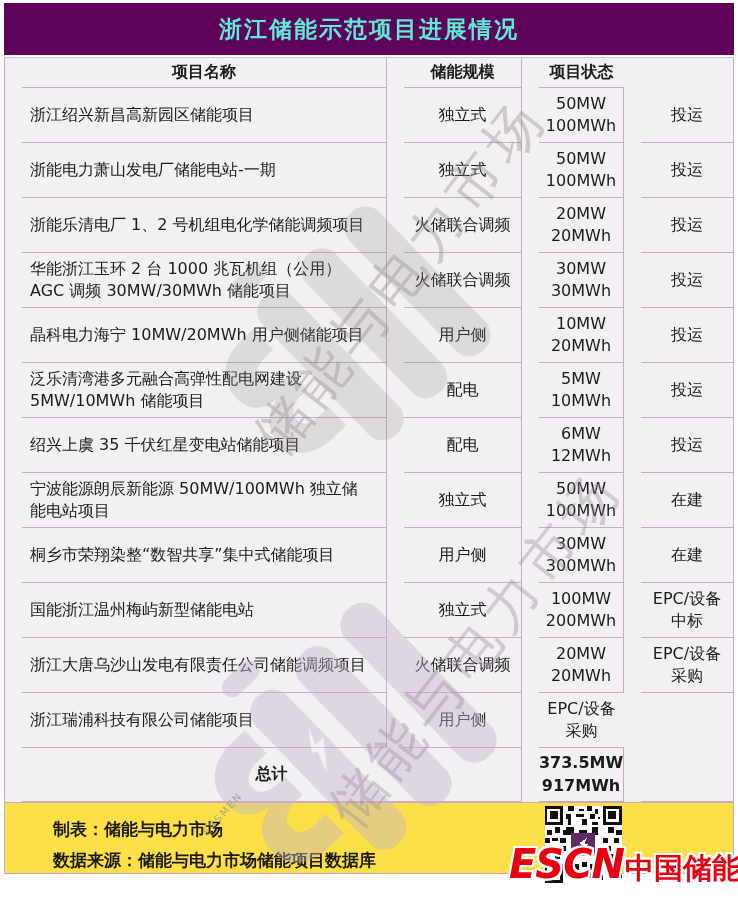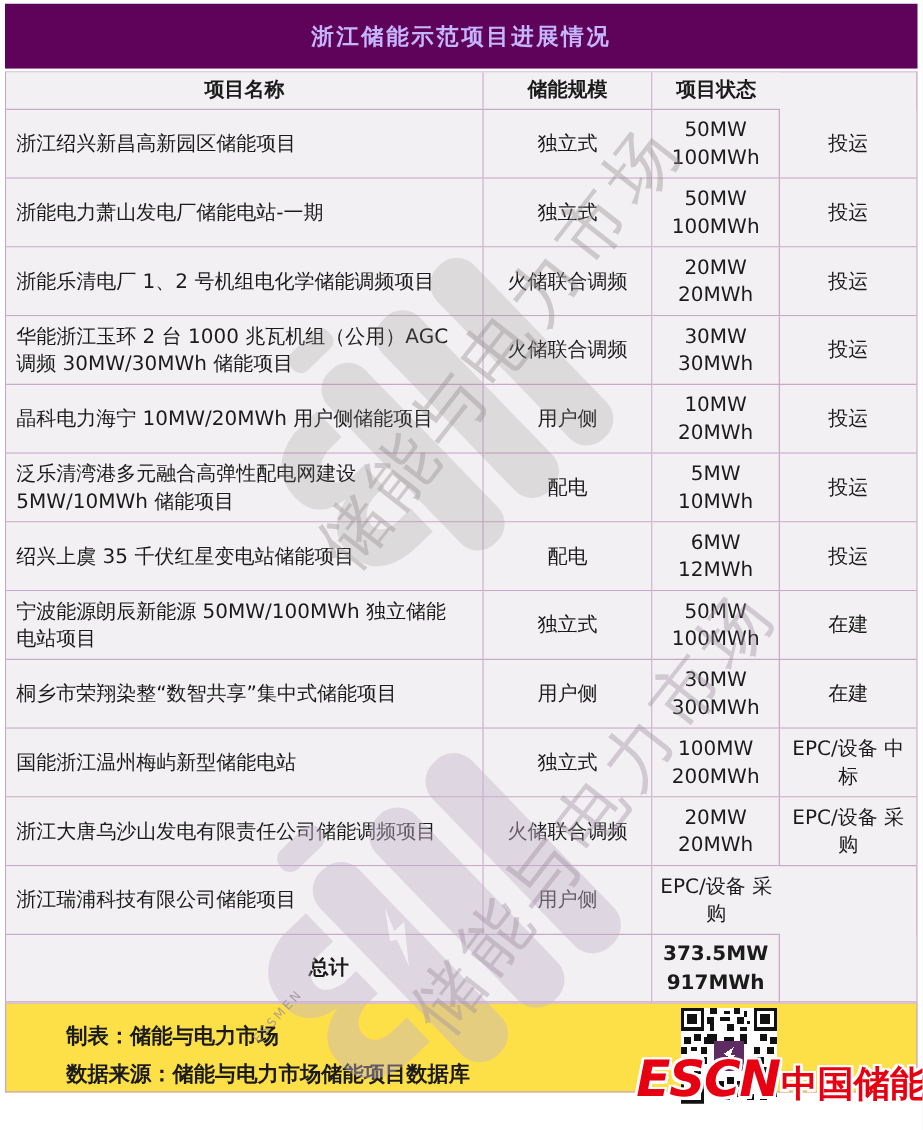--- a/index.html
+++ b/index.html
@@ -12,40 +12,41 @@
     position:relative;
     overflow:hidden;
   }
   .sheet { position:absolute; inset:0; padding:3px 4px; }
 
   
   .titlebar {
     height:52px;
     background:#5e0359;
     display:flex; align-items:center; justify-content:center;
-    color:#c4b5fd; font-size:18px; font-weight:bold; letter-spacing:2px;
+    color:#5eead4; font-size:23px; font-weight:bold; letter-spacing:2px;
   }
   .titlegap { height:2px; background:#ffffff; }
 
   
   .tbl {
     border:1px solid #c9a8c9;
     border-top:1px solid #d8c2d8;
     background:#f2f0f2;
   }
   .trow { display:grid; grid-template-columns:382px 135px 102px 1fr; }
   .cell {
     border-right:1px solid #c9a8c9;
     border-bottom:1px solid #c9a8c9;
     background:#f2f0f2;
     display:flex; flex-direction:column;
     align-items:center; justify-content:center;
     text-align:center;
     font-size:16px; line-height:1.4;
     padding:2px 6px;
+    margin-left:17px;
   }
   .cell:last-child { border-right:none; }
   .hrow .cell { height:30px; font-weight:bold; flex-direction:row; }
   .drow .cell { height:55px; }
   .cell.name { align-items:flex-start; justify-content:center; text-align:left; padding-left:8px; padding-right:18px; }
   .trow-total .cell { height:54px; font-weight:bold; }
   .trow-total .span2 { grid-column:1 / 3; }
 
   
   .footer {

